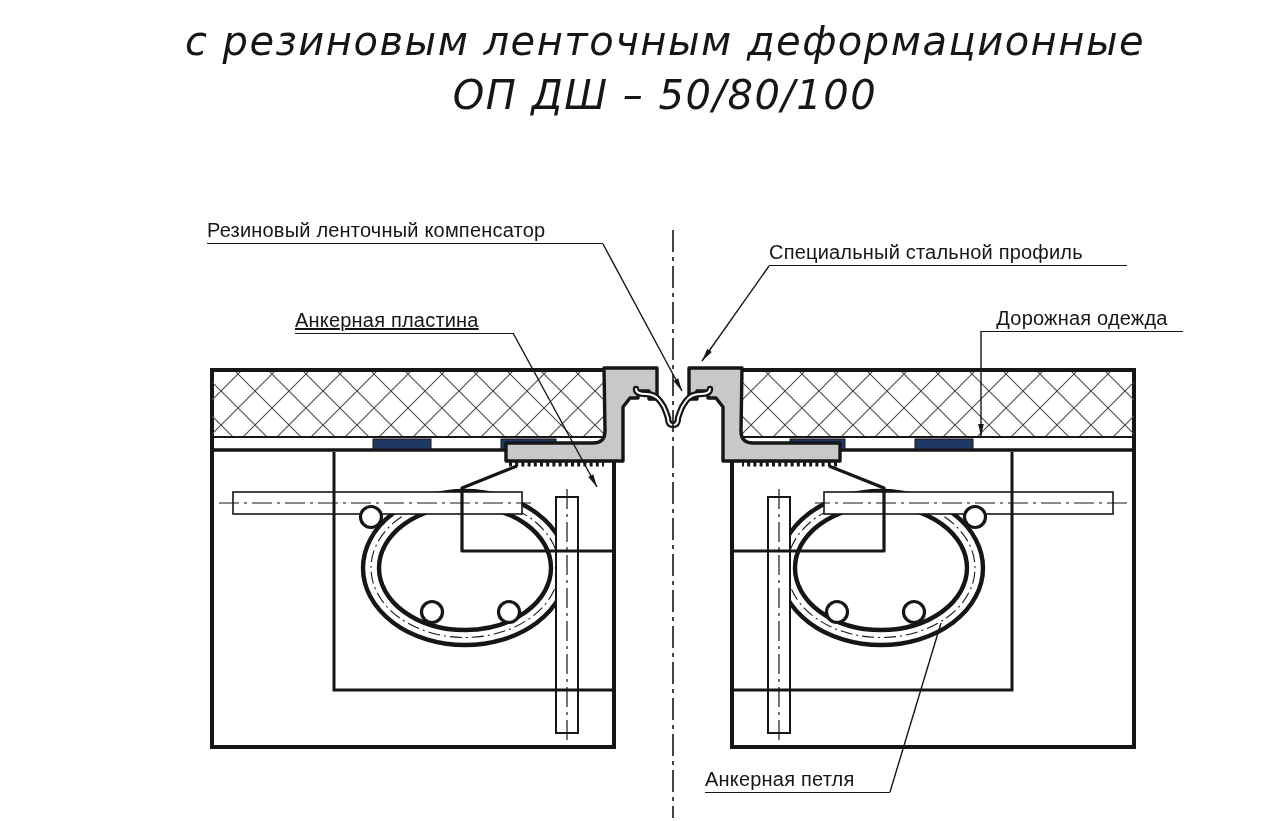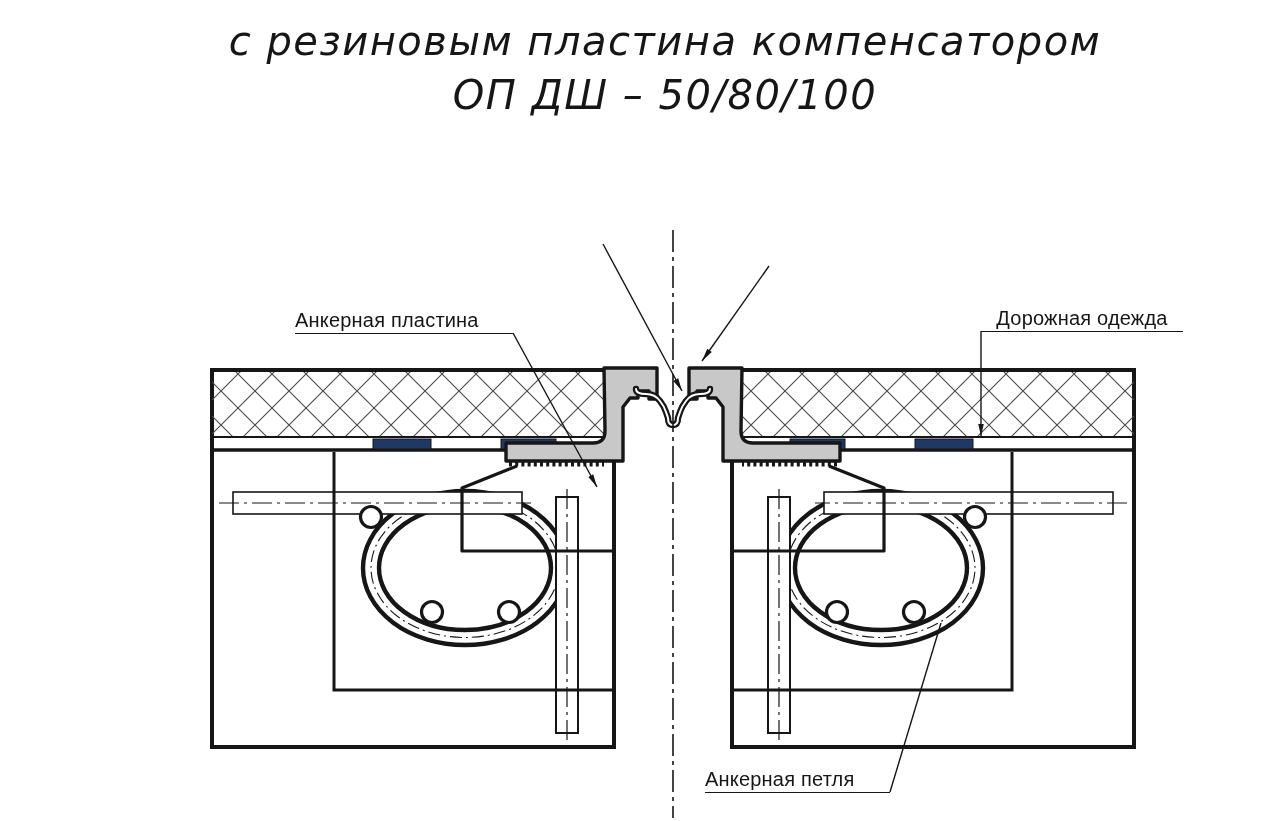--- a/index.html
+++ b/index.html
@@ -14,21 +14,21 @@
     font-size:40px;line-height:54px;letter-spacing:1.5px;color:var(--ink,#161616);
     white-space:nowrap;
   }
   .lbl{
     position:absolute;font-family:"Liberation Sans",sans-serif;font-size:20px;
     color:var(--ink,#161616);border-bottom:1.7px solid var(--ink,#161616);
     padding-bottom:1px;white-space:nowrap;letter-spacing:.2px;
   }
   #lbl-rubber{left:207px;top:219px;width:396px;}
   #lbl-steel {left:769px;top:241px;width:358px;}
-  #lbl-plate {left:295px;top:309px;width:218px;}
+  #lbl-plate {left:295px;top:309px;width:218px;text-decoration:underline;}
   #lbl-road  {left:981px;top:307px;width:202px;text-align:center;}
   #lbl-loop  {left:705px;top:768px;width:185px;}
   .ink{stroke:var(--ink,#161616);}
   .navy{fill:var(--navy,#1f3864);stroke:var(--ink,#161616);stroke-width:1;}
   .steel{fill:var(--steel,#c8c8c8);stroke:var(--ink,#161616);stroke-width:3.4;stroke-linejoin:round;}
 </style>
 </head>
 <body>
 
 <div id="stage">
@@ -117,20 +117,22 @@
       <polygon points="597,487 588.3,476.9 593.2,474.2" fill="var(--ink,#161616)"></polygon>
 
       <line x1="981" y1="331" x2="981" y2="436" class="ink"></line>
       <polygon points="981,436 978.2,424 983.8,424" fill="var(--ink,#161616)"></polygon>
 
       <line x1="890" y1="792" x2="941" y2="623" class="ink"></line>
     </g>
   </svg>
 
   <div class="title-wrap">
-    <div class="title-line">с резиновым пластина компенсатором</div>
+    <div class="title-line">с резиновым ленточным деформационные</div>
     <div class="title-line">ОП ДШ – 50/80/100</div>
   </div>
 
+  <div class="lbl" id="lbl-rubber">Резиновый ленточный компенсатор</div>
+  <div class="lbl" id="lbl-steel">Специальный стальной профиль</div>
   <div class="lbl" id="lbl-plate">Анкерная пластина</div>
   <div class="lbl" id="lbl-road">Дорожная одежда</div>
   <div class="lbl" id="lbl-loop">Анкерная петля</div>
 </div>
 
 </body></html>

